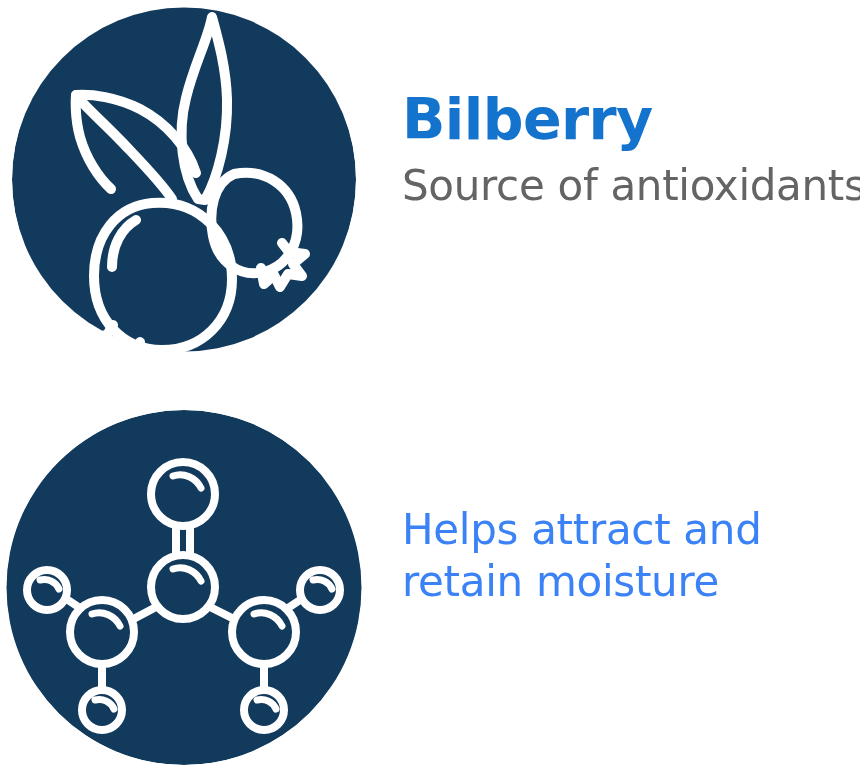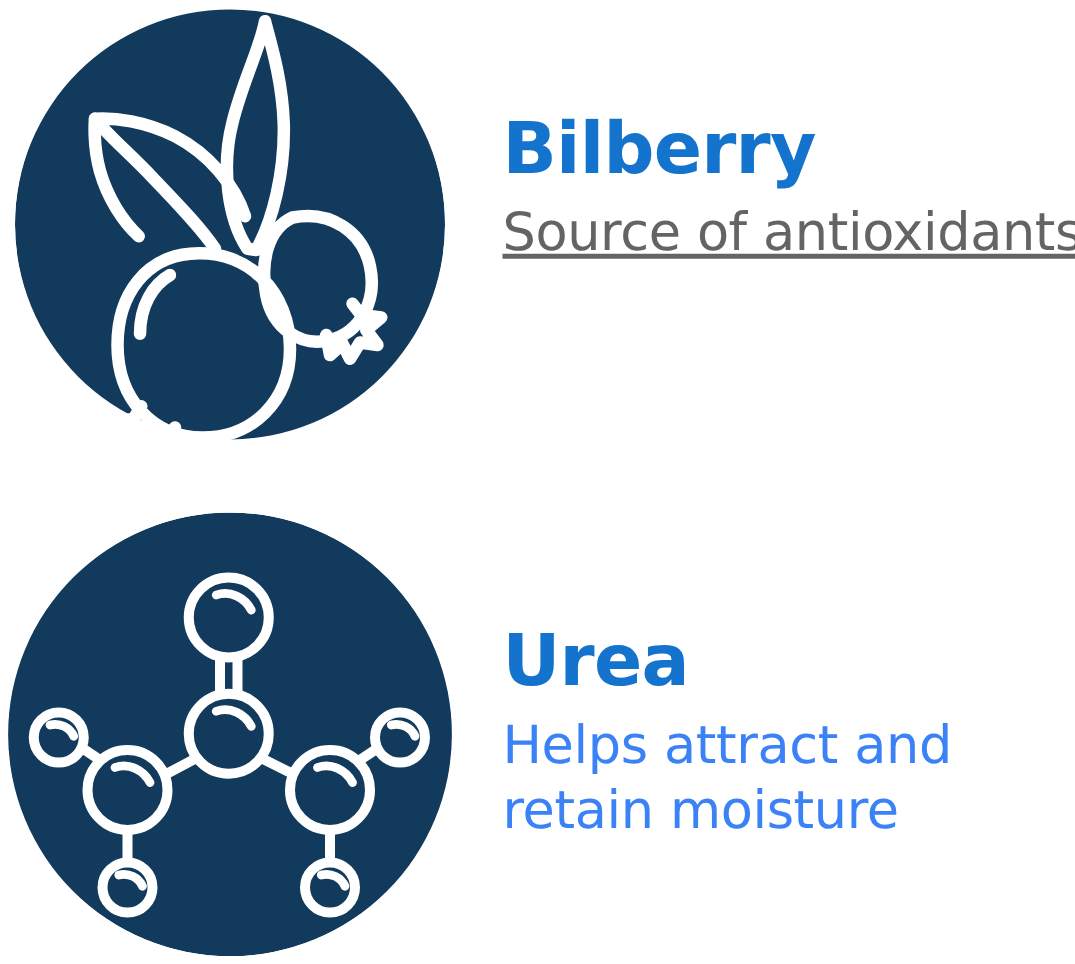--- a/index.html
+++ b/index.html
@@ -60,21 +60,21 @@
   }
   .feature-subtitle {
     font-family: "DejaVu Sans", sans-serif;
     font-weight: 400;
     font-size: 42px;
     line-height: 52px;
     letter-spacing: -0.3px;
     margin: 0;
     margin-top: 8px;
   }
-  #feature-subtitle-bilberry { white-space: nowrap; text-decoration: underline; }
+  #feature-subtitle-bilberry { white-space: nowrap; }
   #feature-subtitle-urea { white-space: pre-line; }
 </style>
 </head>
 <body>
 
 <div class="feature-row" id="feature-row-bilberry">
 
   <div class="icon-badge" id="icon-badge-bilberry">
     <svg viewBox="0 0 344 353" xmlns="http://www.w3.org/2000/svg">
       <circle cx="172" cy="176.5" r="172" fill="#123a5c"></circle>
@@ -130,18 +130,17 @@
         <path d="M248 204 C 259 200, 271 206, 276 216"></path>
         <path d="M34 170 C 42 168, 50 172, 53 179"></path>
         <path d="M89 290 C 97 288, 105 292, 108 299"></path>
         <path d="M307 170 C 315 168, 323 172, 326 179"></path>
         <path d="M251 290 C 259 288, 267 292, 270 299"></path>
       </g>
     </svg>
   </div>
 
   <div class="text-block" id="text-block-urea">
-    <h2 class="feature-title" id="feature-title-urea" style="color:#1473cc">Urea</h2>
     <p class="feature-subtitle" id="feature-subtitle-urea" style="color:#3b82f6">Helps attract and
 retain moisture</p>
   </div>
 
 </div>
 
 </body></html>

